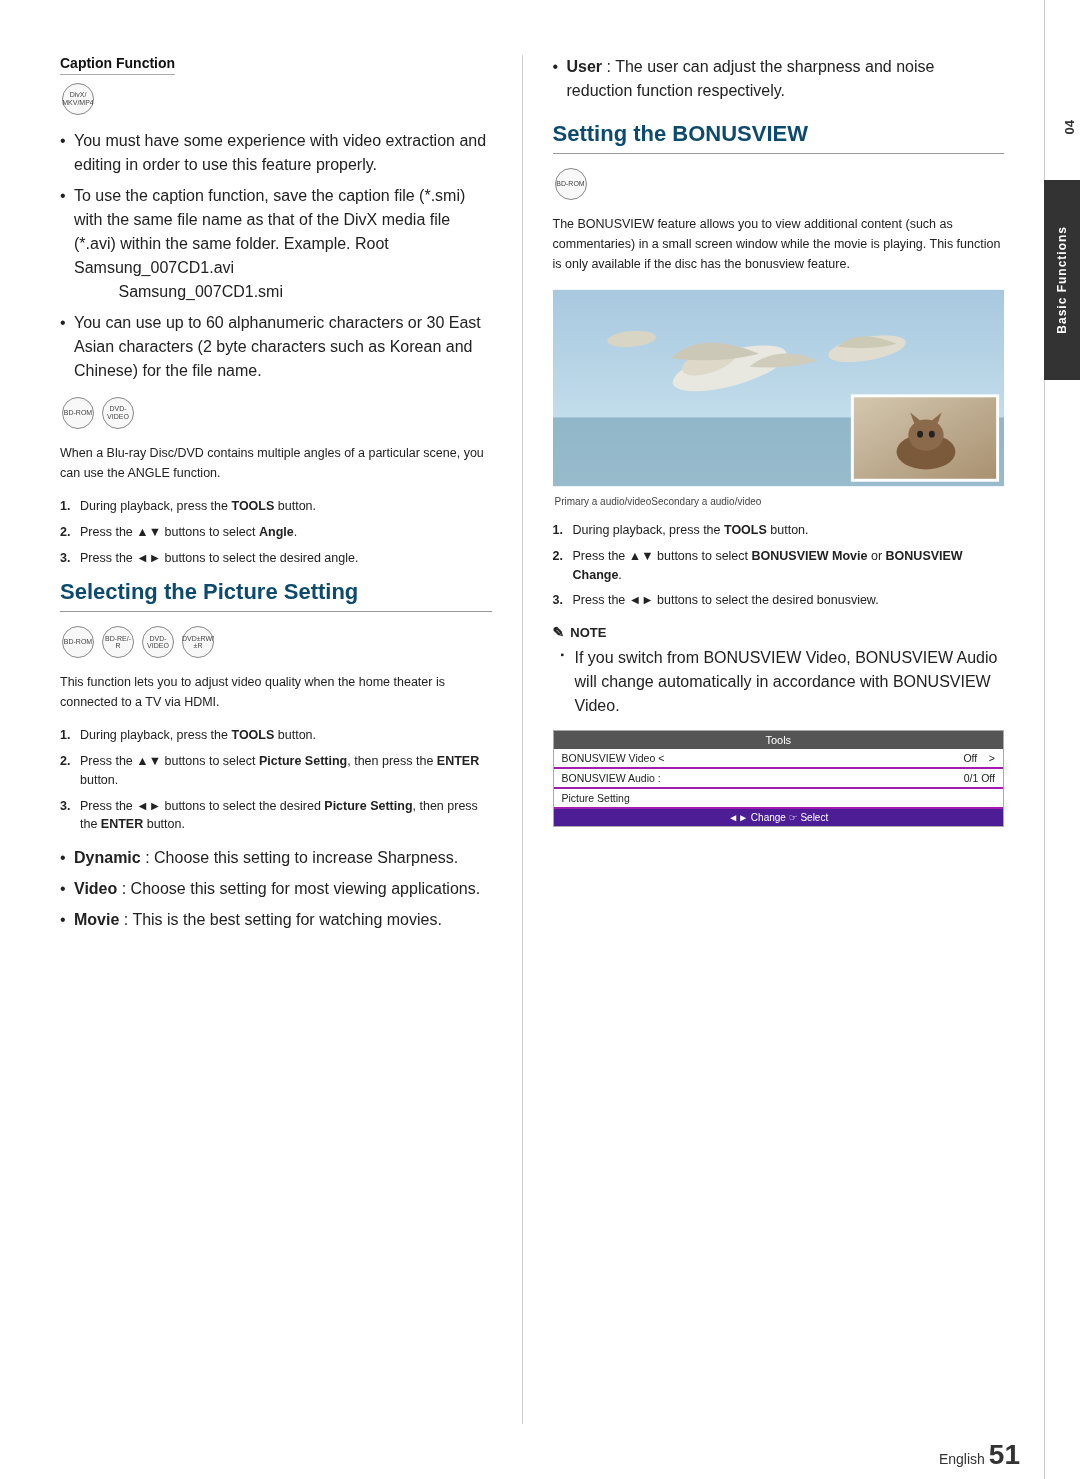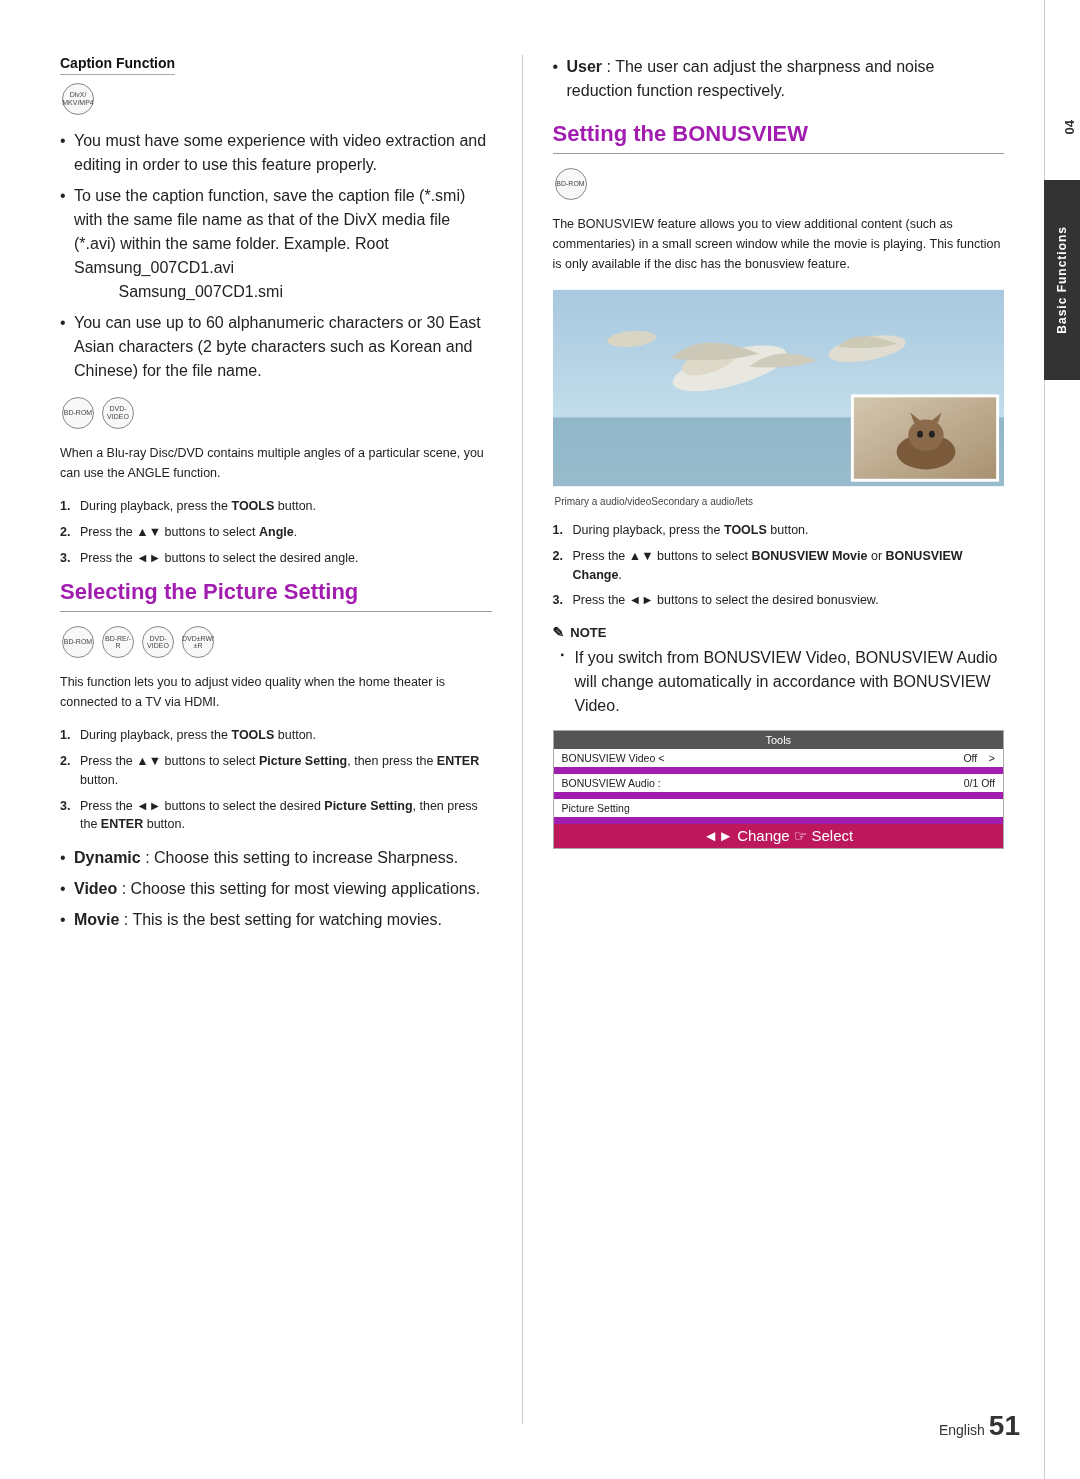--- a/index.html
+++ b/index.html
@@ -79,21 +79,21 @@
     .right-col {
       width: 50%;
       padding: 55px 40px 55px 30px;
       position: relative;
     }
 
     
     .section-title {
       font-size: 22px;
       font-weight: bold;
-      color: #a21caf;
+      color: #0c4a6e;
       margin-bottom: 14px;
       border-bottom: 1px solid #999;
       padding-bottom: 6px;
     }
 
     .subsection-title {
       font-size: 14px;
       font-weight: bold;
       color: #111;
       margin-bottom: 8px;
@@ -186,32 +186,32 @@
       background: #555;
       color: #fff;
       text-align: center;
       padding: 3px 0;
       font-size: 11px;
     }
     .tools-table-row {
       display: flex;
       justify-content: space-between;
       padding: 3px 8px;
-      border-bottom: 7px solid #a21caf;
+      border-bottom: 2px solid #a21caf;
       font-size: 10.5px;
     }
     .tools-table-row:last-child {
       border-bottom: none;
     }
     .tools-table-footer {
-      background: #be185d;
+      background: #4c1d95;
       color: #fff;
       text-align: center;
       padding: 3px 0;
-      font-size: 15px;
+      font-size: 10px;
     }
 
     
     .note-section {
       margin-top: 14px;
     }
     .note-header {
       display: flex;
       align-items: center;
       gap: 6px;
@@ -237,21 +237,21 @@
       content: "▪";
       position: absolute;
       left: 0;
       top: 1px;
       font-size: 10px;
     }
 
     
     .page-footer {
       position: absolute;
-      bottom: 37px;
+      bottom: 8px;
       right: 60px;
       font-size: 14px;
       color: #333;
     }
     .page-footer span.en {
       font-size: 14px;
     }
     .page-footer span.num {
       font-size: 28px;
       font-weight: bold;
@@ -393,21 +393,21 @@
 
           <polygon points="368,136 364,125 374,133" fill="#8a6a4a"></polygon>
           <polygon points="392,136 396,125 386,133" fill="#8a6a4a"></polygon>
 
           <ellipse cx="374" cy="147" rx="3" ry="3.5" fill="#222"></ellipse>
           <ellipse cx="386" cy="147" rx="3" ry="3.5" fill="#222"></ellipse>
         </svg>
       </div>
       <div class="bonusview-caption">
         <span>Primary a audio/video</span>
-        <span>Secondary a audio/lets</span>
+        <span>Secondary a audio/video</span>
       </div>
 
       <ol class="numbered-list">
         <li><span class="num">1.</span>During playback, press the <span class="bold">TOOLS</span> button.</li>
         <li><span class="num">2.</span>Press the ▲▼ buttons to select <span class="bold">BONUSVIEW Movie</span> or <span class="bold">BONUSVIEW Change</span>.</li>
         <li><span class="num">3.</span>Press the ◄► buttons to select the desired bonusview.</li>
       </ol>
 
       <div class="note-section">
         <div class="note-header">

